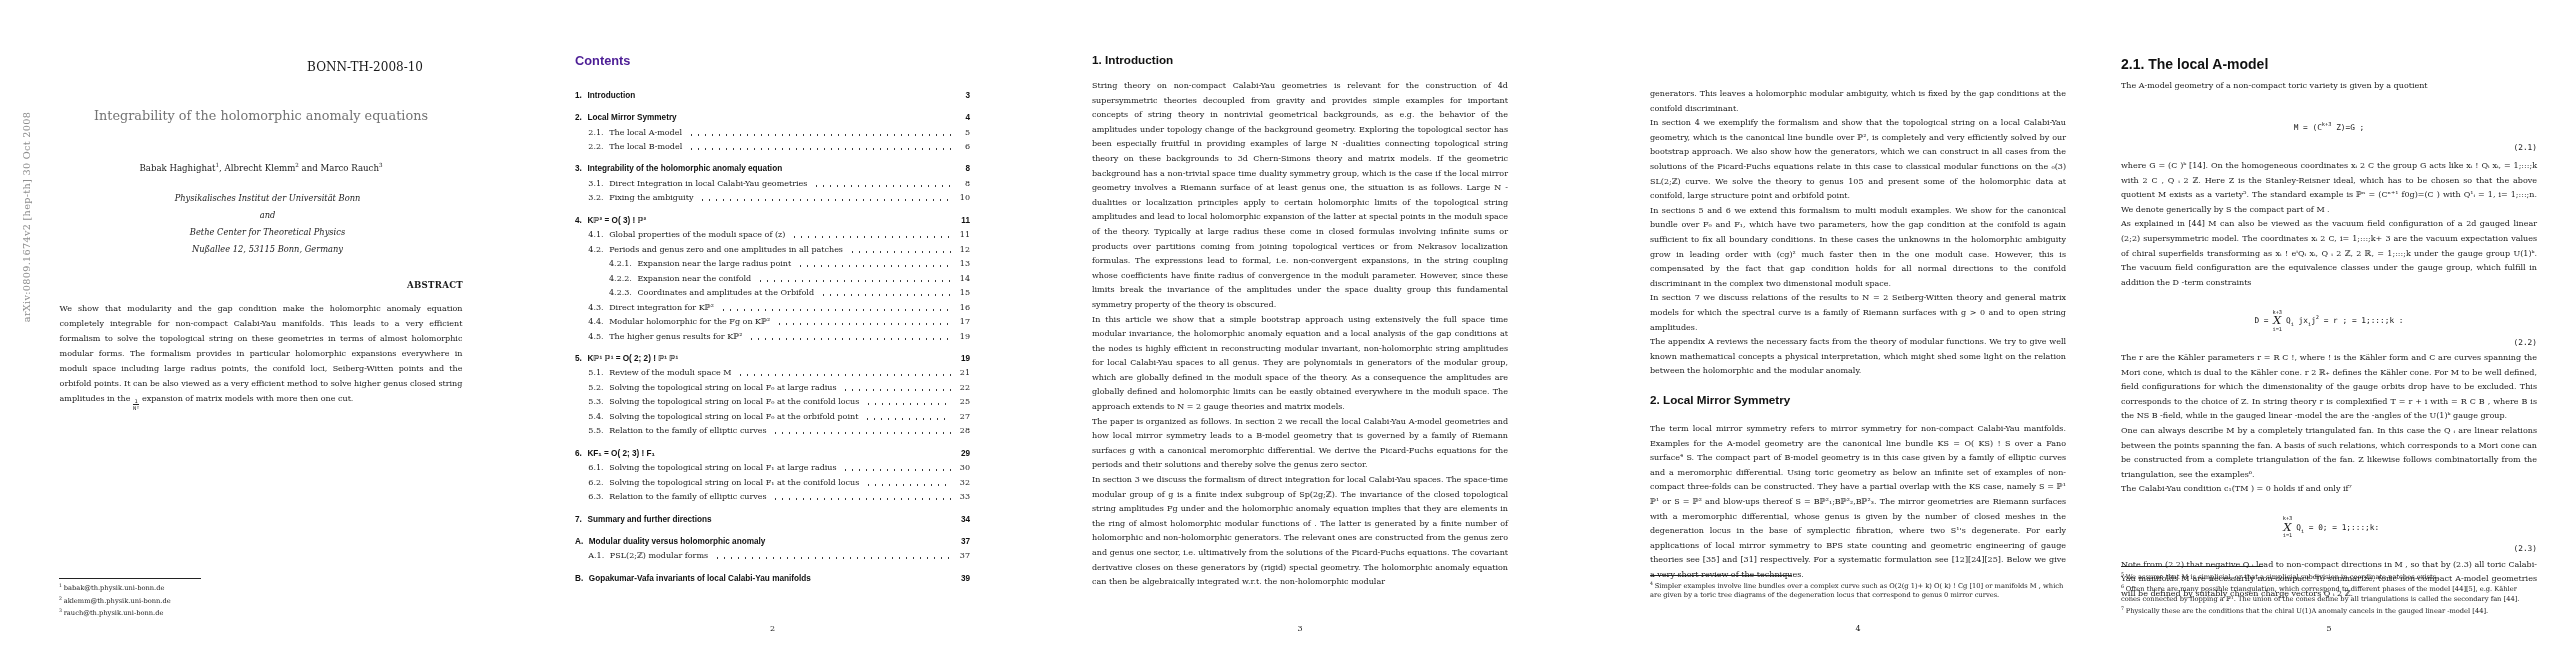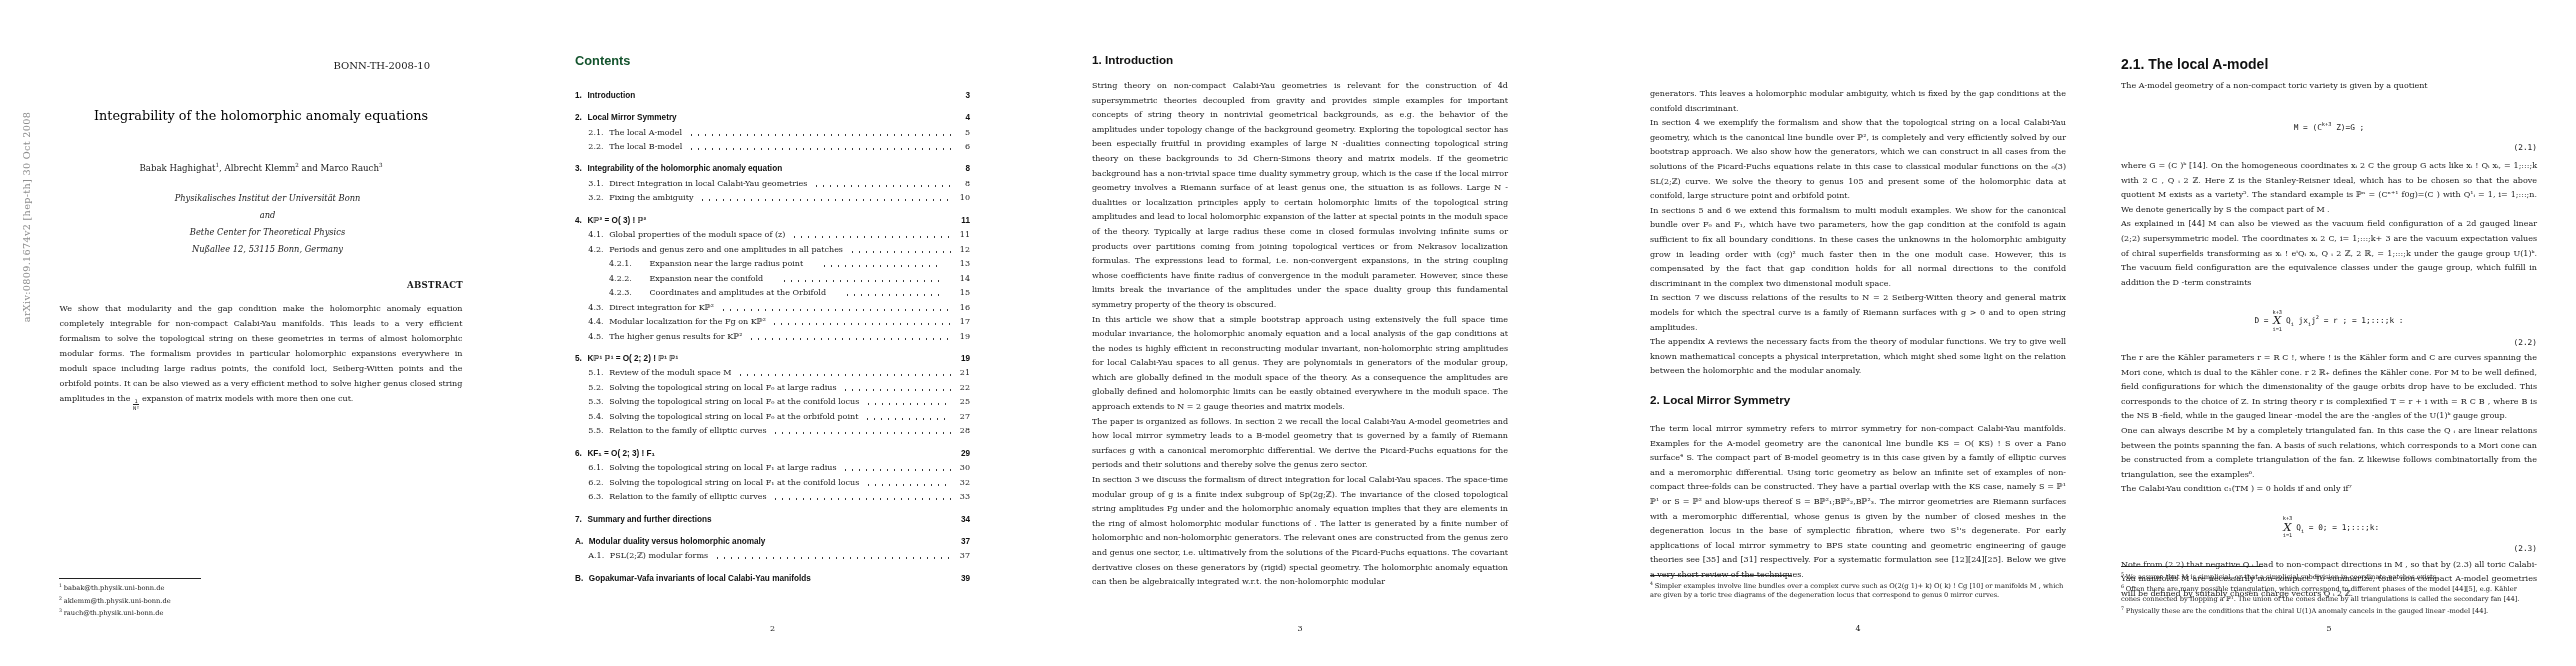--- a/index.html
+++ b/index.html
@@ -5,49 +5,49 @@
   html,body{margin:0;padding:0;background:#ffffff;}
   #canvas{position:relative;width:2576px;height:667px;background:#ffffff;overflow:hidden;
           font-family:"DejaVu Serif","DejaVu Sans",serif;color:#1a1a1a;}
   .page{position:absolute;top:0;height:667px;}
 
   
   .arxiv-stamp{position:absolute;left:26px;top:217px;transform:translate(-50%,-50%) rotate(-90deg);
 Input:               white-space:nowrap;font:9.7px "DejaVu Serif",serif;color:#8c8c8c;letter-spacing:0.3px;}
 
   
-  .report{position:absolute;top:60px;right:33px;font-size:10px;}
-  .paper-title{position:absolute;top:108px;left:0;right:0;text-align:center;font-size:12.8px;color:#000000;}
+  .report{position:absolute;top:60px;right:40px;font-size:12px;}
+  .paper-title{position:absolute;top:108px;left:0;right:0;text-align:center;font-size:12.8px;color:#737373;}
   .authors{position:absolute;top:162px;left:0;right:0;text-align:center;font-size:8.6px;}
   .authors sup{font-size:5.6px;}
   .affils{position:absolute;top:190px;left:13px;right:0;text-align:center;
           font-style:italic;font-size:8.3px;}
   .affil-line{line-height:17px;}
   .abs-head{position:absolute;top:280px;left:0;right:0;text-align:right;
             font-weight:bold;font-size:8.6px;letter-spacing:0.3px;}
   .abs-text{position:absolute;top:301px;left:0.6px;right:0.6px;font-size:8px;line-height:15px;
             text-align:justify;}
   .frac{display:inline-flex;flex-direction:column;align-items:center;vertical-align:-2.2px;
         font-size:5.3px;line-height:1.15;font-family:"DejaVu Sans Mono","DejaVu Sans",monospace;}
   .frac .num{border-bottom:0.6px solid #222;padding:0 1.1px;}
   .fn-rule{position:absolute;left:0;border-top:0.7px solid #222;}
   .p1-rule{top:578px;width:142px;}
   .fn-block{position:absolute;left:0;right:0;font-size:6.7px;line-height:9.4px;}
   .p1-fns{top:581px;}
   .fn-line sup{font-size:4.7px;margin-right:1.7px;}
 
   
-  .toc-heading{position:absolute;top:53px;left:0;font:bold 12.8px "Liberation Sans","DejaVu Sans",sans-serif;color:#14532d;}
+  .toc-heading{position:absolute;top:53px;left:0;font:bold 12.8px "Liberation Sans","DejaVu Sans",sans-serif;color:#4c1d95;}
   .toc-list{position:absolute;top:81px;left:0;right:0;}
   .toc-row{display:flex;align-items:baseline;height:14.5px;line-height:14.5px;
            font-size:8px;}
   .toc-row.main{margin-top:7.8px;font-family:"Liberation Sans","DejaVu Sans",sans-serif;
                 font-weight:bold;font-size:8.2px;color:#111;}
   .toc-row.lvl1{padding-left:13.3px;}
-  .toc-row.lvl2{padding-left:34px;gap:12px;}
+  .toc-row.lvl2{padding-left:34px;}
   .toc-label{margin-right:5.6px;}
   .toc-leader{flex:1;align-self:stretch;margin:0 4.4px 0 5.6px;
               background-image:radial-gradient(circle,#3a3a3a 0.6px,transparent 0.8px);
               background-size:7px 2.2px;background-repeat:repeat-x;
               background-position:0 calc(100% - 4.4px);}
   .toc-row.main .toc-leader{background:none;}
   .toc-page{min-width:14.5px;text-align:right;}
 
   
   .sec-h{position:absolute;top:53px;left:0;font:bold 11.7px "Liberation Sans","DejaVu Sans",sans-serif;color:#111;}
@@ -188,21 +188,21 @@
           <span class="toc-page">15</span>
         </div>
         <div class="toc-row lvl1">
           <span class="toc-label">4.3.</span>
           <span class="toc-title">Direct integration for Kℙ²</span>
           <span class="toc-leader"></span>
           <span class="toc-page">16</span>
         </div>
         <div class="toc-row lvl1">
           <span class="toc-label">4.4.</span>
-          <span class="toc-title">Modular localization for the Fg on Kℙ²</span>
+          <span class="toc-title">Modular holomorphic for the Fg on Kℙ²</span>
           <span class="toc-leader"></span>
           <span class="toc-page">17</span>
         </div>
         <div class="toc-row lvl1">
           <span class="toc-label">4.5.</span>
           <span class="toc-title">The higher genus results for Kℙ²</span>
           <span class="toc-leader"></span>
           <span class="toc-page">19</span>
         </div>
         <div class="toc-row lvl0 main">

